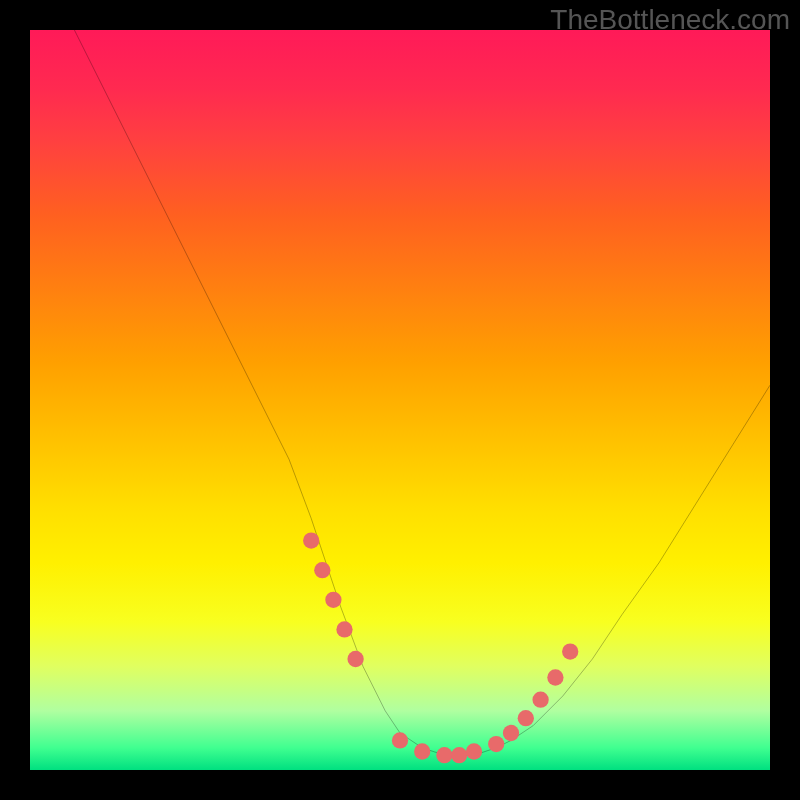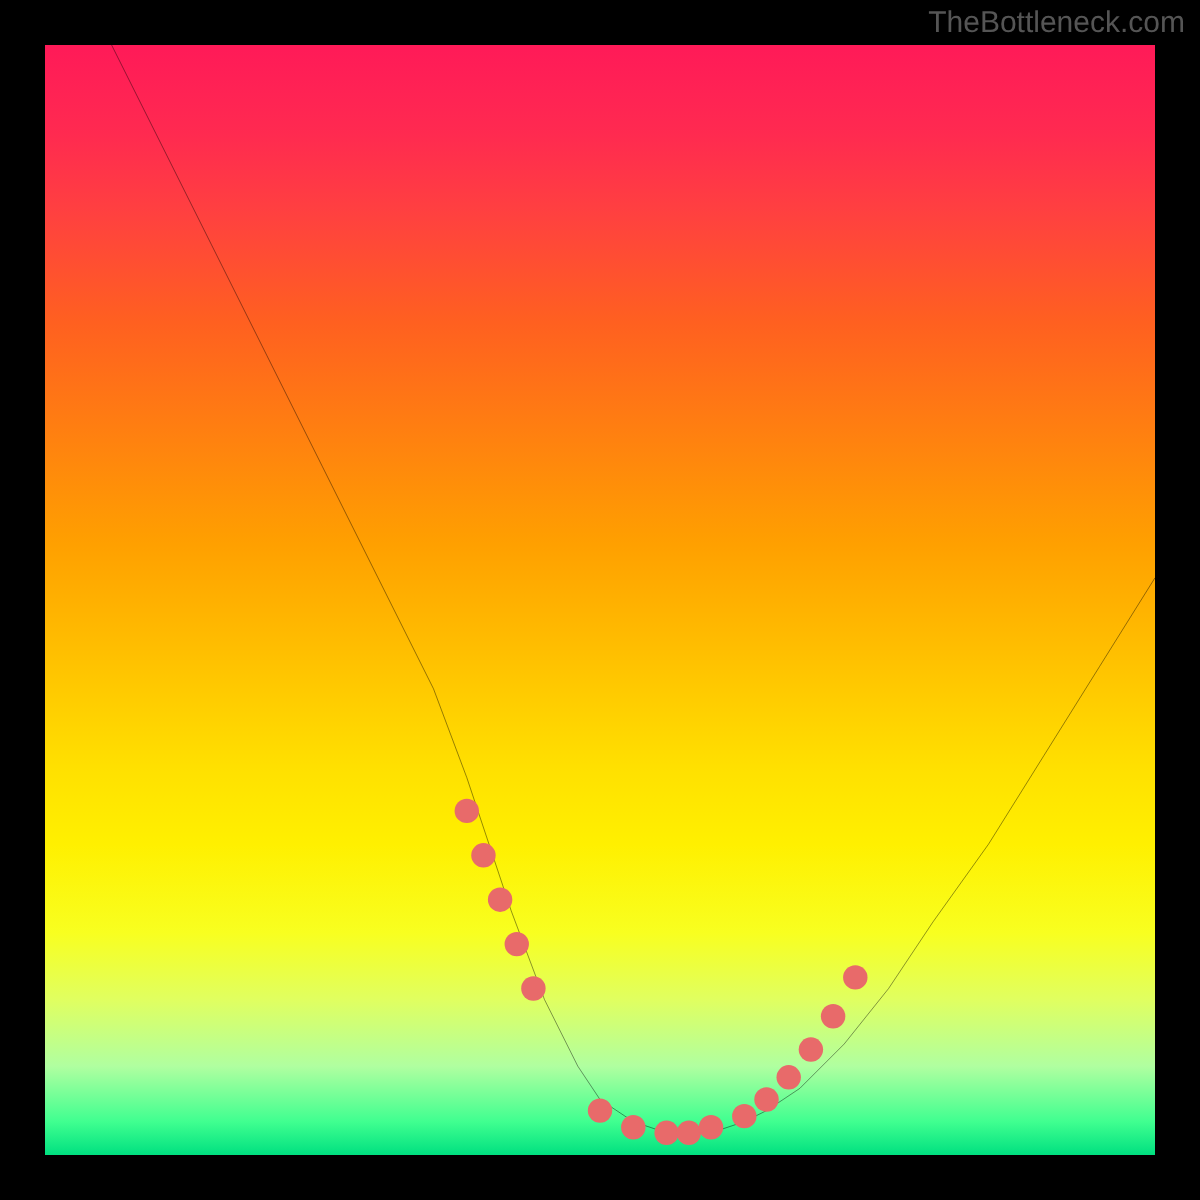--- a/index.html
+++ b/index.html
@@ -9,21 +9,21 @@
     background: #000;
     position: relative;
     overflow: hidden;
     font-family: Arial, sans-serif;
   }
   .watermark {
     position: absolute;
     top: 4px;
     right: 10px;
     color: #555;
-    font-size: 20px;
+    font-size: 28px;
     font-weight: 500;
     z-index: 10;
   }
   .plot-area {
     position: absolute;
     left: 30px;
     top: 30px;
     width: 740px;
     height: 740px;
   }

